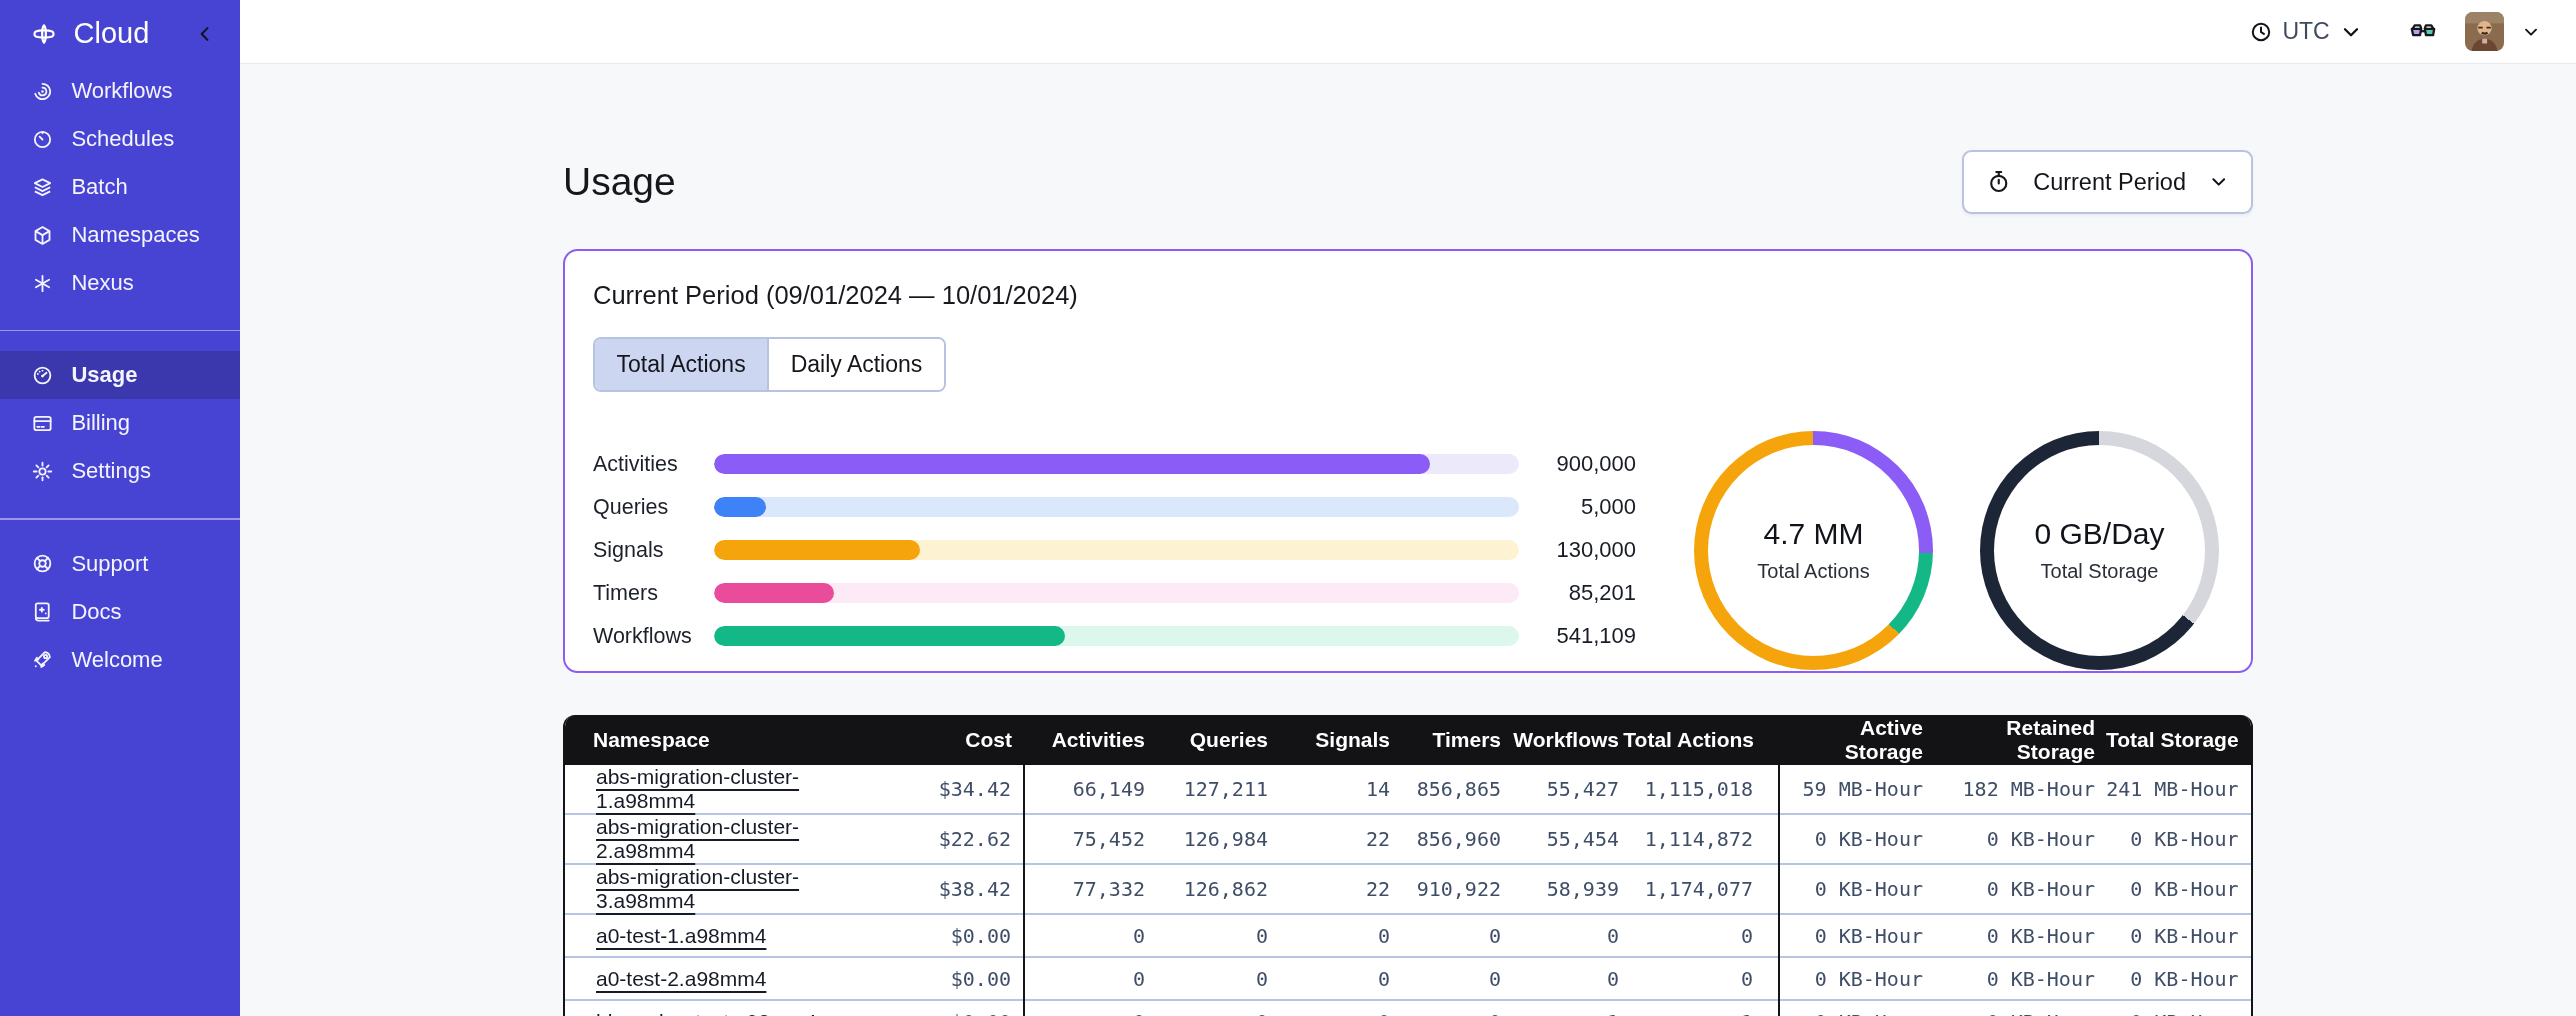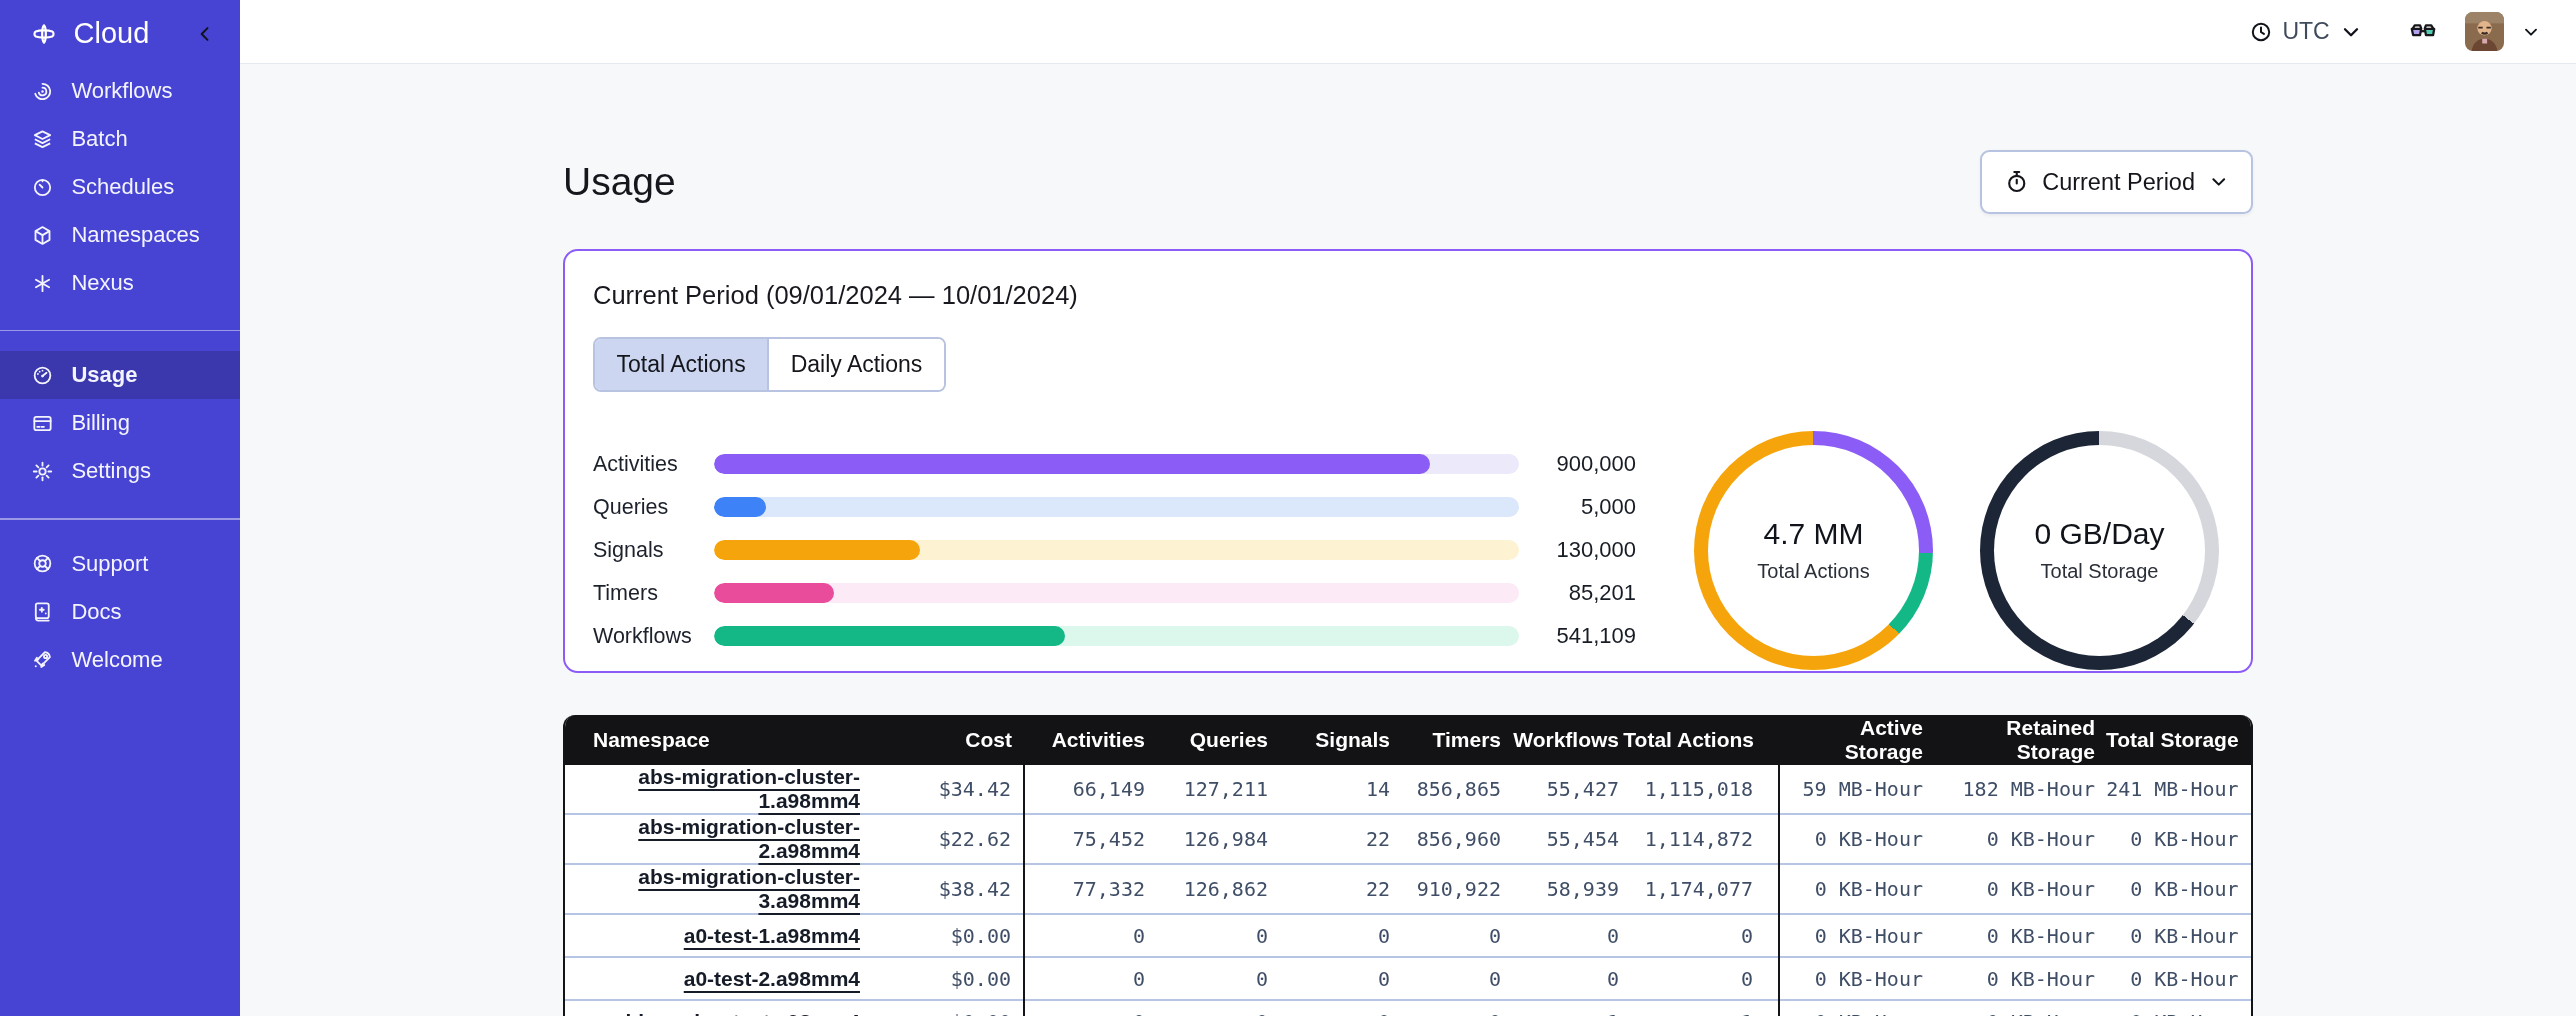--- a/index.html
+++ b/index.html
@@ -30,21 +30,21 @@
   .glasses-btn { margin-left: 44px; width: 32px; height: 32px; cursor: pointer; }
   .avatar { margin-left: 25.5px; width: 39px; height: 39px; border-radius: 8px; overflow: hidden; cursor: pointer; }
   .avatar svg { width: 100%; height: 100%; display: block; }
   .user-chev { margin-left: 17.4px; cursor: pointer; }
 
   
   .page { height: 951px; padding-top: 86px; }
   .container { width: 1690px; margin-left: 323px; }
   .header-row { display: flex; align-items: center; justify-content: space-between; height: 64px; }
   h1.page-title { font-size: 39px; font-weight: 500; color: #15171c; }
-  .period-btn { display: flex; align-items: center; gap: 13px; height: 64px; padding: 0 21.5px; background: #fff; border: 2px solid #b7c3e0; border-radius: 9.4px; font-size: 23.5px; font-weight: 500; color: #14161b; cursor: pointer; box-shadow: 0 1.3px 3.4px rgba(15,23,42,.05); }
+  .period-btn { display: flex; align-items: center; gap: 22px; height: 64px; padding: 0 21.5px; background: #fff; border: 2px solid #b7c3e0; border-radius: 9.4px; font-size: 23.5px; font-weight: 500; color: #14161b; cursor: pointer; box-shadow: 0 1.3px 3.4px rgba(15,23,42,.05); }
   .period-btn .icon { width: 25.5px; height: 25.5px; }
   .period-btn .chev { width: 21.5px; height: 21.5px; }
 
   
   .card { margin-top: 35px; background: #fff; border: 2px solid #8b5cf6; border-radius: 14.8px; padding: 29.5px 32px 27px 28px; height: 424px; }
   .card-title { font-size: 25.5px; font-weight: 500; color: #17191f; }
   .tabs { margin-top: 27px; display: inline-flex; border: 2px solid #b7c3e0; border-radius: 8px; overflow: hidden; }
   .tab { height: 51px; padding: 0 21.5px; display: flex; align-items: center; font-size: 23px; font-weight: 500; color: #14161b; background: #fff; cursor: pointer; }
   .tab.selected { background: #ccd6f1; }
   .tab + .tab { border-left: 2px solid #b7c3e0; }
@@ -66,21 +66,21 @@
 
   
   .table-wrap { margin-top: 42px; border-radius: 12px 12px 0 0; overflow: hidden; border-left: 2.7px solid #131419; border-right: 2.7px solid #131419; background: #fff; }
   table { width: 100%; border-collapse: collapse; table-layout: fixed; }
   thead th { background: #131316; color: #fff; font-size: 21px; font-weight: 600; height: 50px; text-align: right; vertical-align: middle; }
   thead th.ns { text-align: left; padding-left: 28px; }
   thead th.cost, tbody td.cost { padding-right: 12px; }
   thead th.ta, tbody td.ta { padding-right: 25px; }
   thead th.last, tbody td.last { padding-right: 15.4px; }
   tbody td { height: 43px; text-align: right; vertical-align: middle; font-family: "DejaVu Sans Mono", "Liberation Mono", monospace; font-size: 20px; color: #3f4e66; }
-  tbody td.ns-cell { text-align: right; padding-left: 20px; font-weight: bold; }
+  tbody td.ns-cell { text-align: left; padding-left: 31px; }
   tbody tr + tr td { border-top: 2px solid #b6c5e3; }
   tbody td.g2, tbody td.g3 { border-left: 2.7px solid #131419; }
   .ns-link { font-family: "Liberation Sans", "DejaVu Sans", sans-serif; font-size: 21px; color: #161c27; text-decoration: underline; text-decoration-thickness: 1.7px; text-underline-offset: 4.7px; }
 </style>
 </head>
 <body>
 
 <aside class="sidebar">
   <div class="side-brand">
     <span class="icon brand-icon">
@@ -103,37 +103,37 @@
         <svg viewBox="0 0 24 24" fill="none" stroke="currentColor" stroke-width="1.9" stroke-linecap="round">
           <path d="M12 4a8 8 0 1 1-7.6 10.4"></path>
             <path d="M12 8a4 4 0 1 1-3.8 5.2"></path>
             <circle cx="12" cy="12" r="1.3" fill="currentColor" stroke="none"></circle>
         </svg>
       </span>
       <span>Workflows</span>
     </div>
     <div class="side-item">
       <span class="icon">
+        <svg viewBox="0 0 24 24" fill="none" stroke="currentColor" stroke-width="1.9" stroke-linecap="round">
+          <circle cx="12" cy="12" r="8"></circle>
+            <path d="M12 12L9 9"></path>
+            <path d="M12 4v1.6"></path>
+        </svg>
+      </span>
+      <span>Schedules</span>
+    </div>
+    <div class="side-item">
+      <span class="icon">
         <svg viewBox="0 0 24 24" fill="none" stroke="currentColor" stroke-width="1.9" stroke-linejoin="round">
           <path d="M12 3.5l8 4-8 4-8-4z"></path>
             <path d="M4 11.8l8 4 8-4"></path>
             <path d="M4 16l8 4 8-4"></path>
         </svg>
       </span>
       <span>Batch</span>
-    </div>
-    <div class="side-item">
-      <span class="icon">
-        <svg viewBox="0 0 24 24" fill="none" stroke="currentColor" stroke-width="1.9" stroke-linecap="round">
-          <circle cx="12" cy="12" r="8"></circle>
-            <path d="M12 12L9 9"></path>
-            <path d="M12 4v1.6"></path>
-        </svg>
-      </span>
-      <span>Schedules</span>
     </div>
     <div class="side-item">
       <span class="icon">
         <svg viewBox="0 0 24 24" fill="none" stroke="currentColor" stroke-width="1.9" stroke-linejoin="round">
           <path d="M12 3.2l7.3 4.2v9.2L12 20.8l-7.3-4.2V7.4z"></path>
             <path d="M4.7 7.4L12 11.6l7.3-4.2"></path>
             <path d="M12 11.6v9.2"></path>
         </svg>
       </span>
       <span>Namespaces</span>

